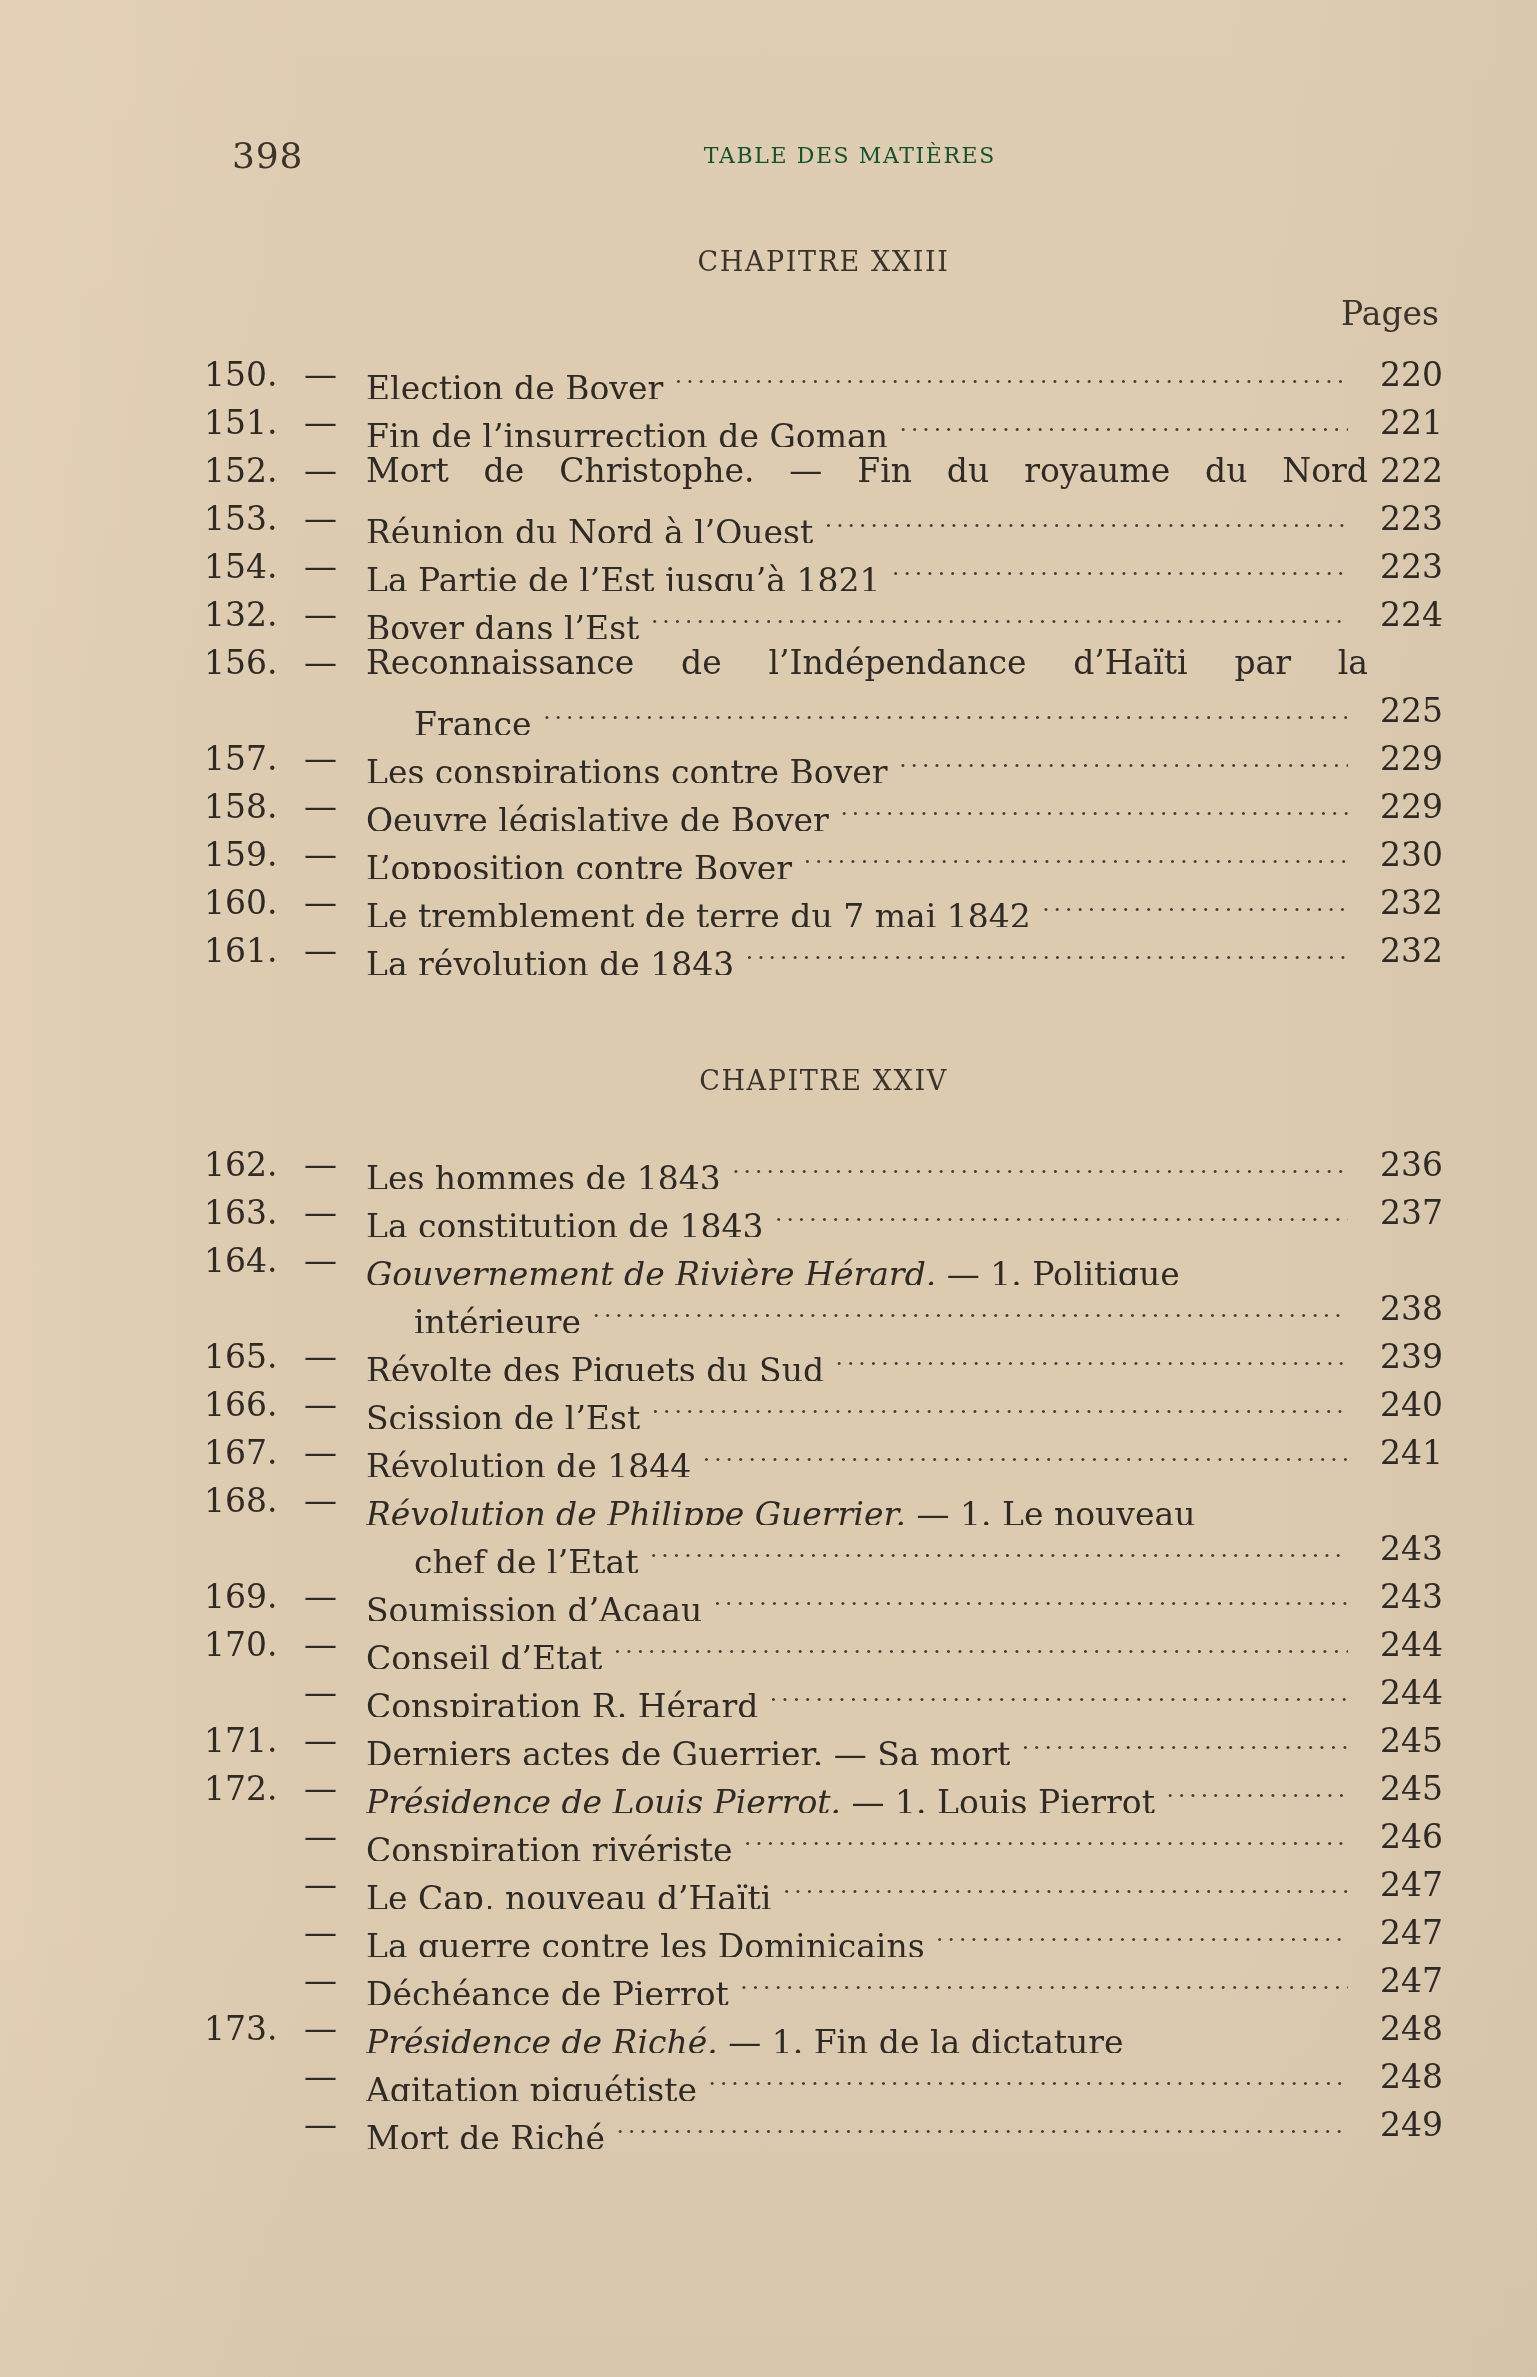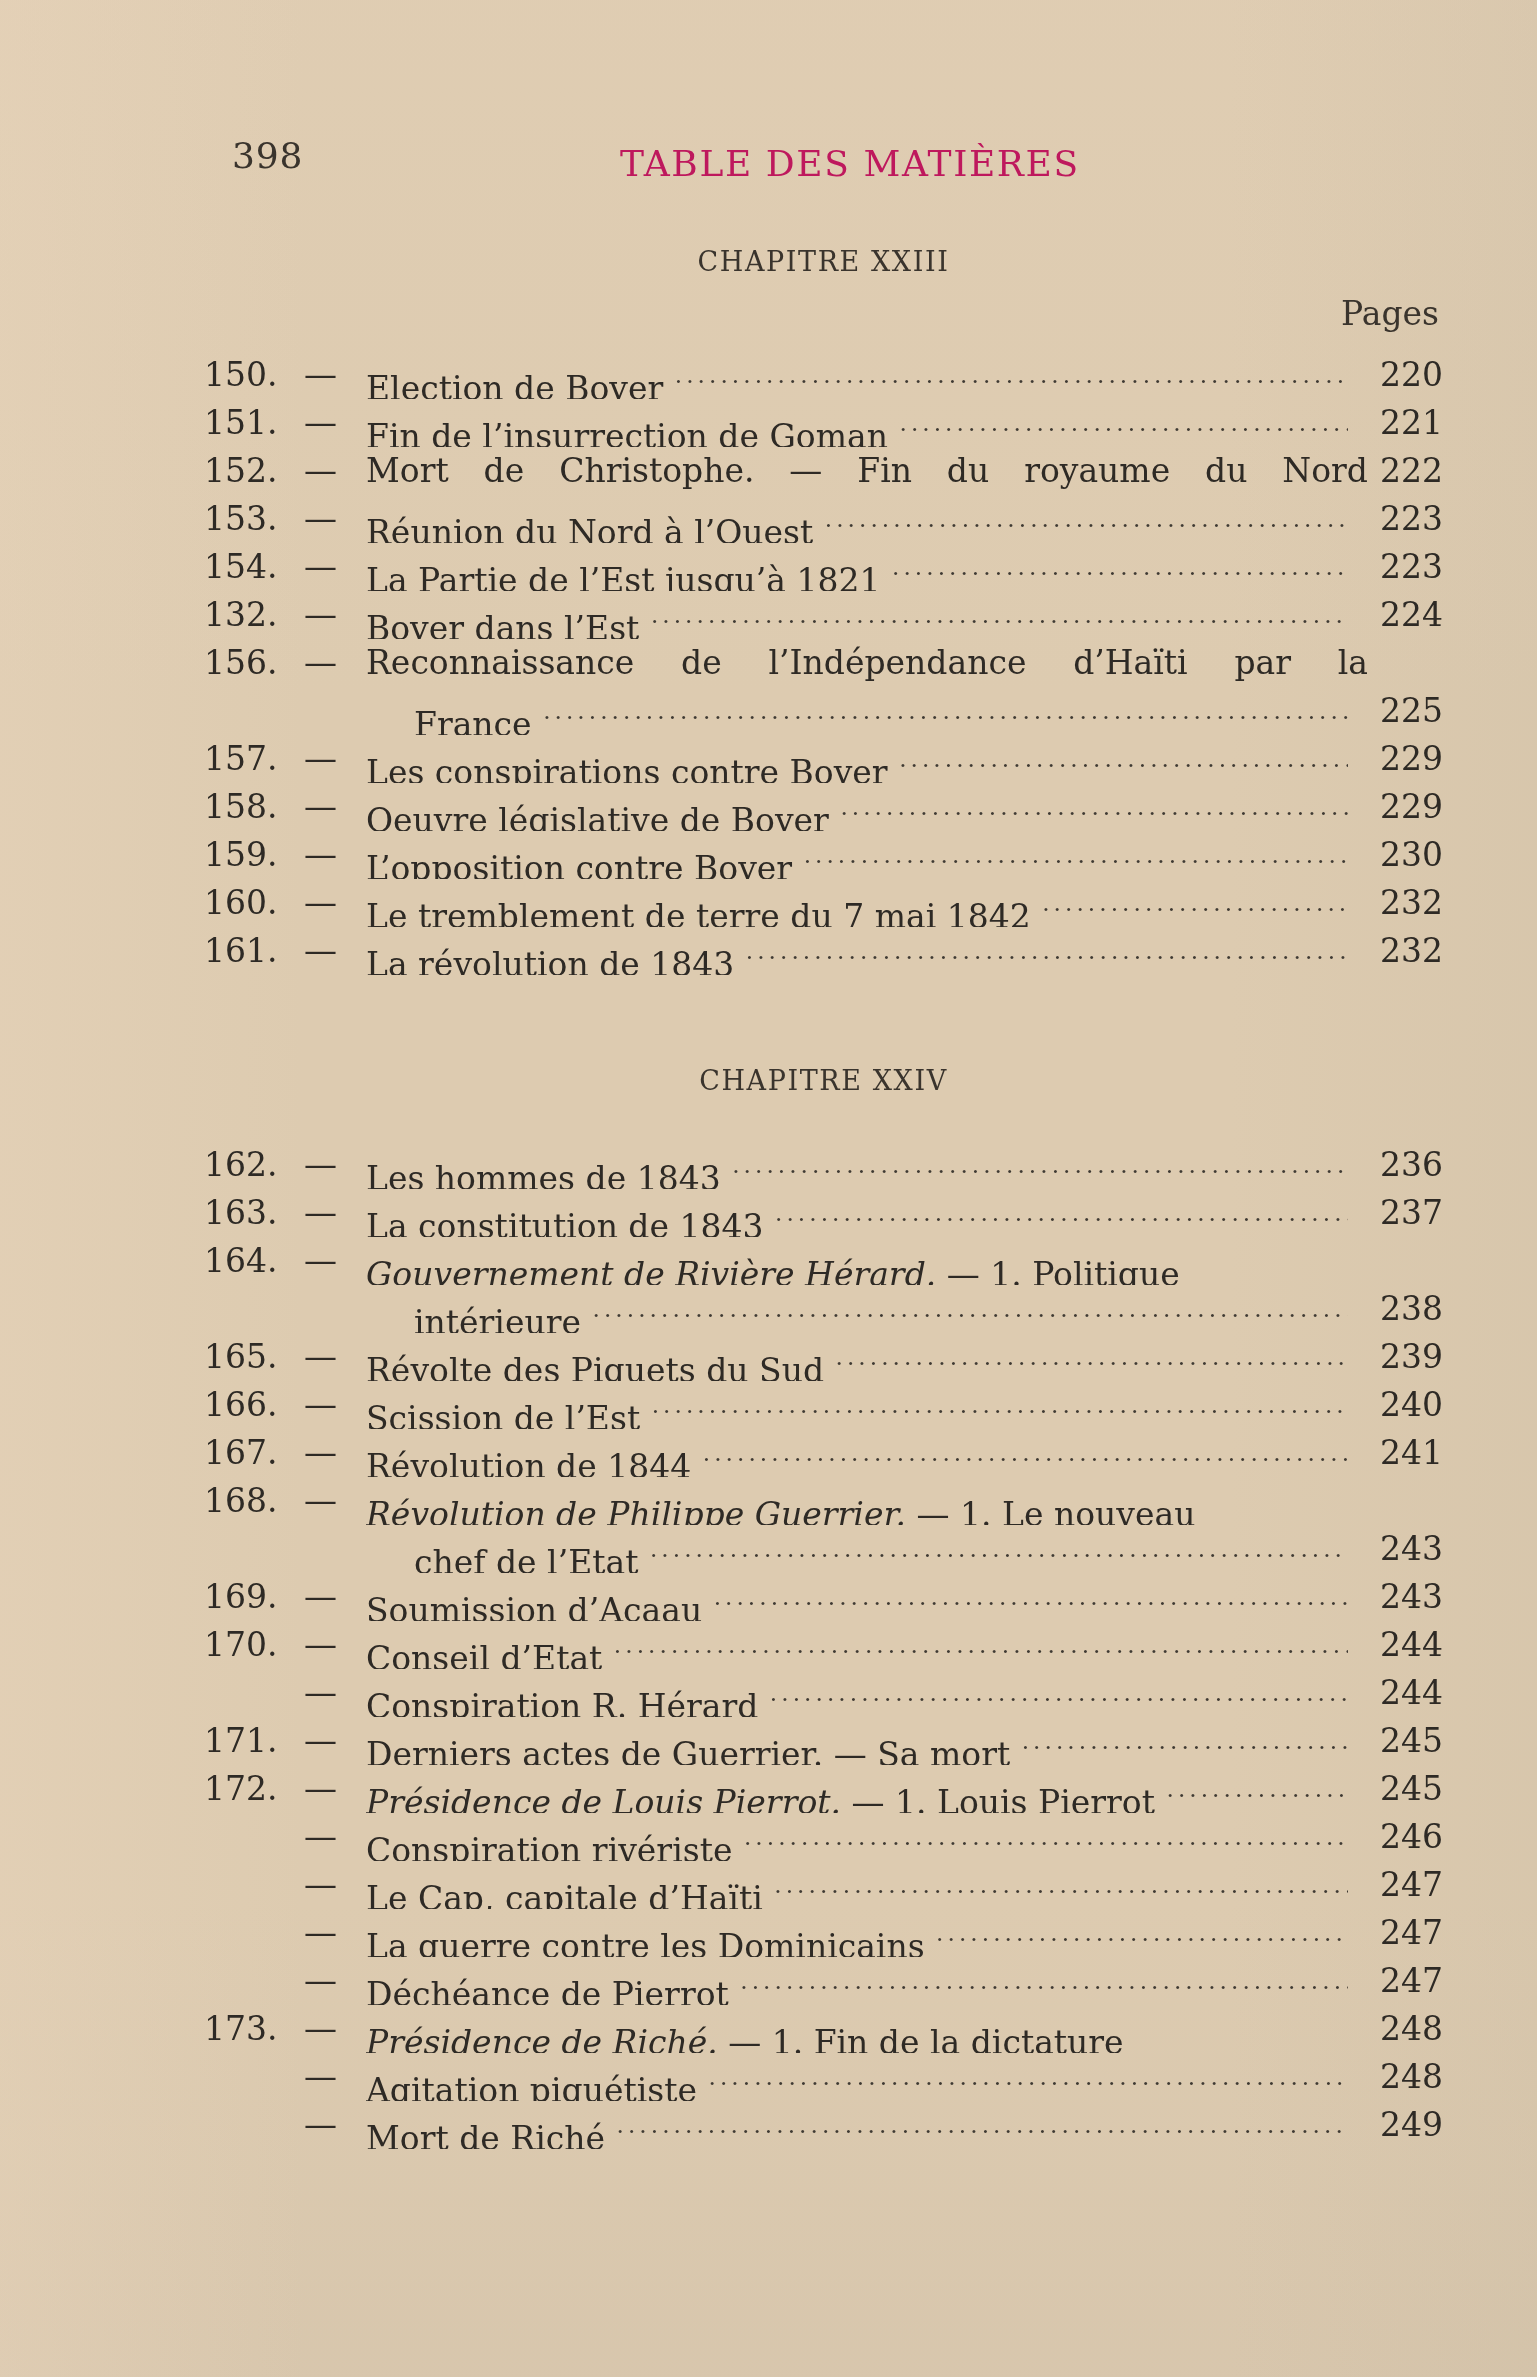--- a/index.html
+++ b/index.html
@@ -39,23 +39,23 @@
     font-size: 36px;
     letter-spacing: 0.8px;
     color: #3a342d;
   }
   .running-title {
     position: absolute;
     left: 0;
     right: 0;
     top: 8.2px;
     text-align: center;
-    font-size: 36px;
+    font-size: 22px;
     letter-spacing: 1.6px;
-    color: #be185d;
+    color: #14532d;
     padding-left: 0;
     transform: translateX(-1.6px);
   }
   .chapter-title {
     position: absolute;
     left: 204px;
     width: 1239px;
     text-align: center;
     font-size: 27px;
     letter-spacing: 1.6px;
@@ -416,21 +416,21 @@
       <div class="title-wrap">
           <span class="title">Conspiration rivériste</span>
           <span class="leader"></span>
         </div>
       <span class="pg">246</span>
     </div>
 
     <div class="row">
       <span class="dash">—</span>
       <div class="title-wrap">
-          <span class="title">Le Cap, capitale d’Haïti</span>
+          <span class="title">Le Cap, nouveau d’Haïti</span>
           <span class="leader"></span>
         </div>
       <span class="pg">247</span>
     </div>
 
     <div class="row">
       <span class="dash">—</span>
       <div class="title-wrap">
           <span class="title">La guerre contre les Dominicains</span>
           <span class="leader"></span>

